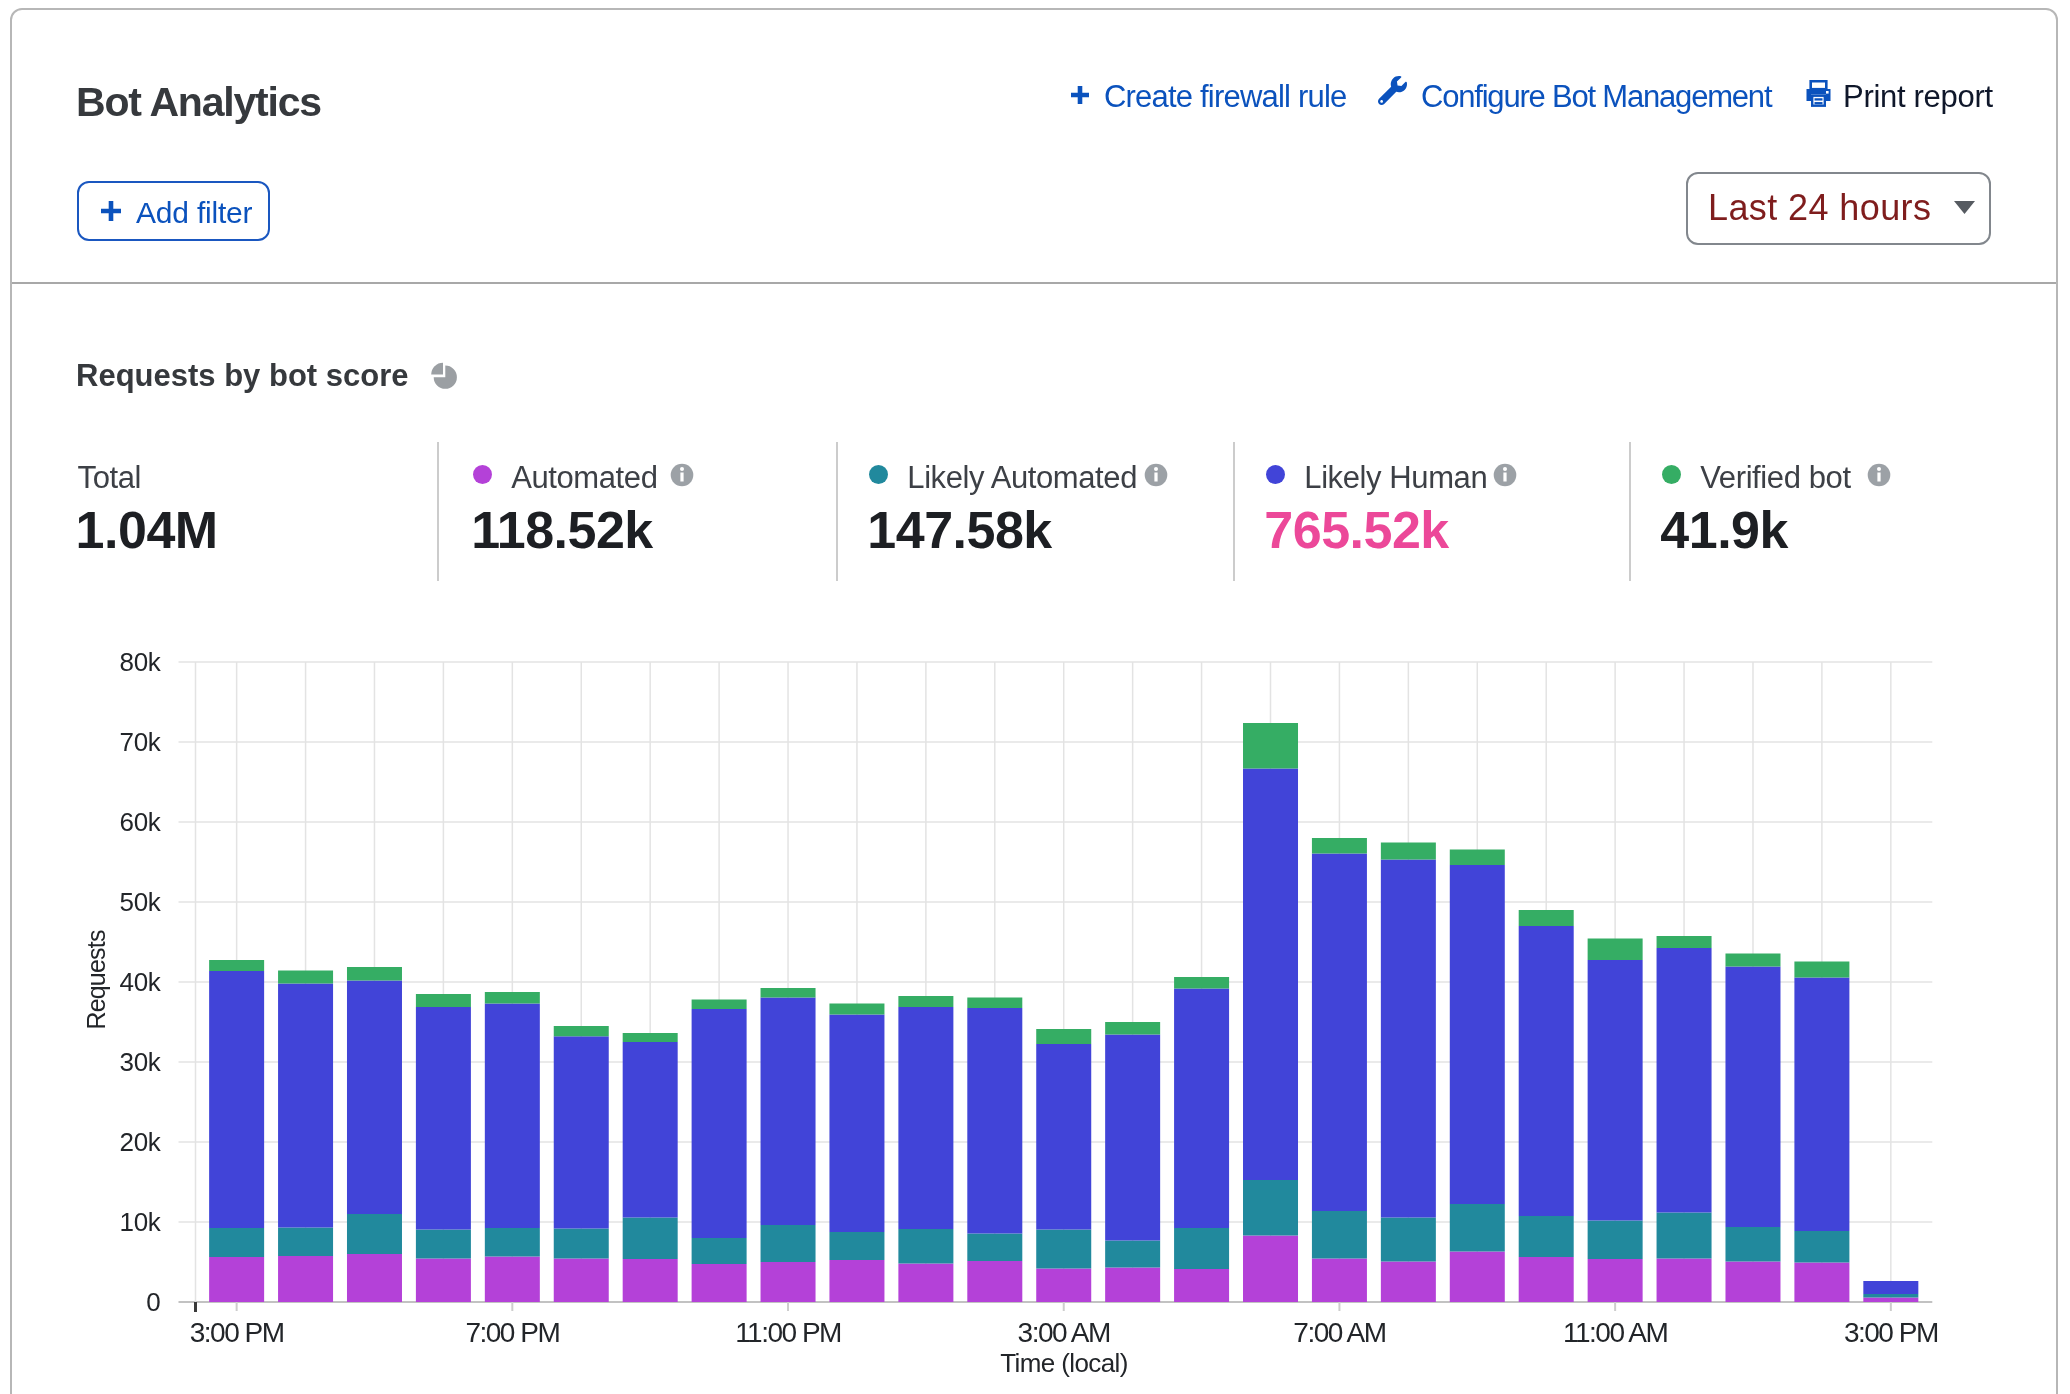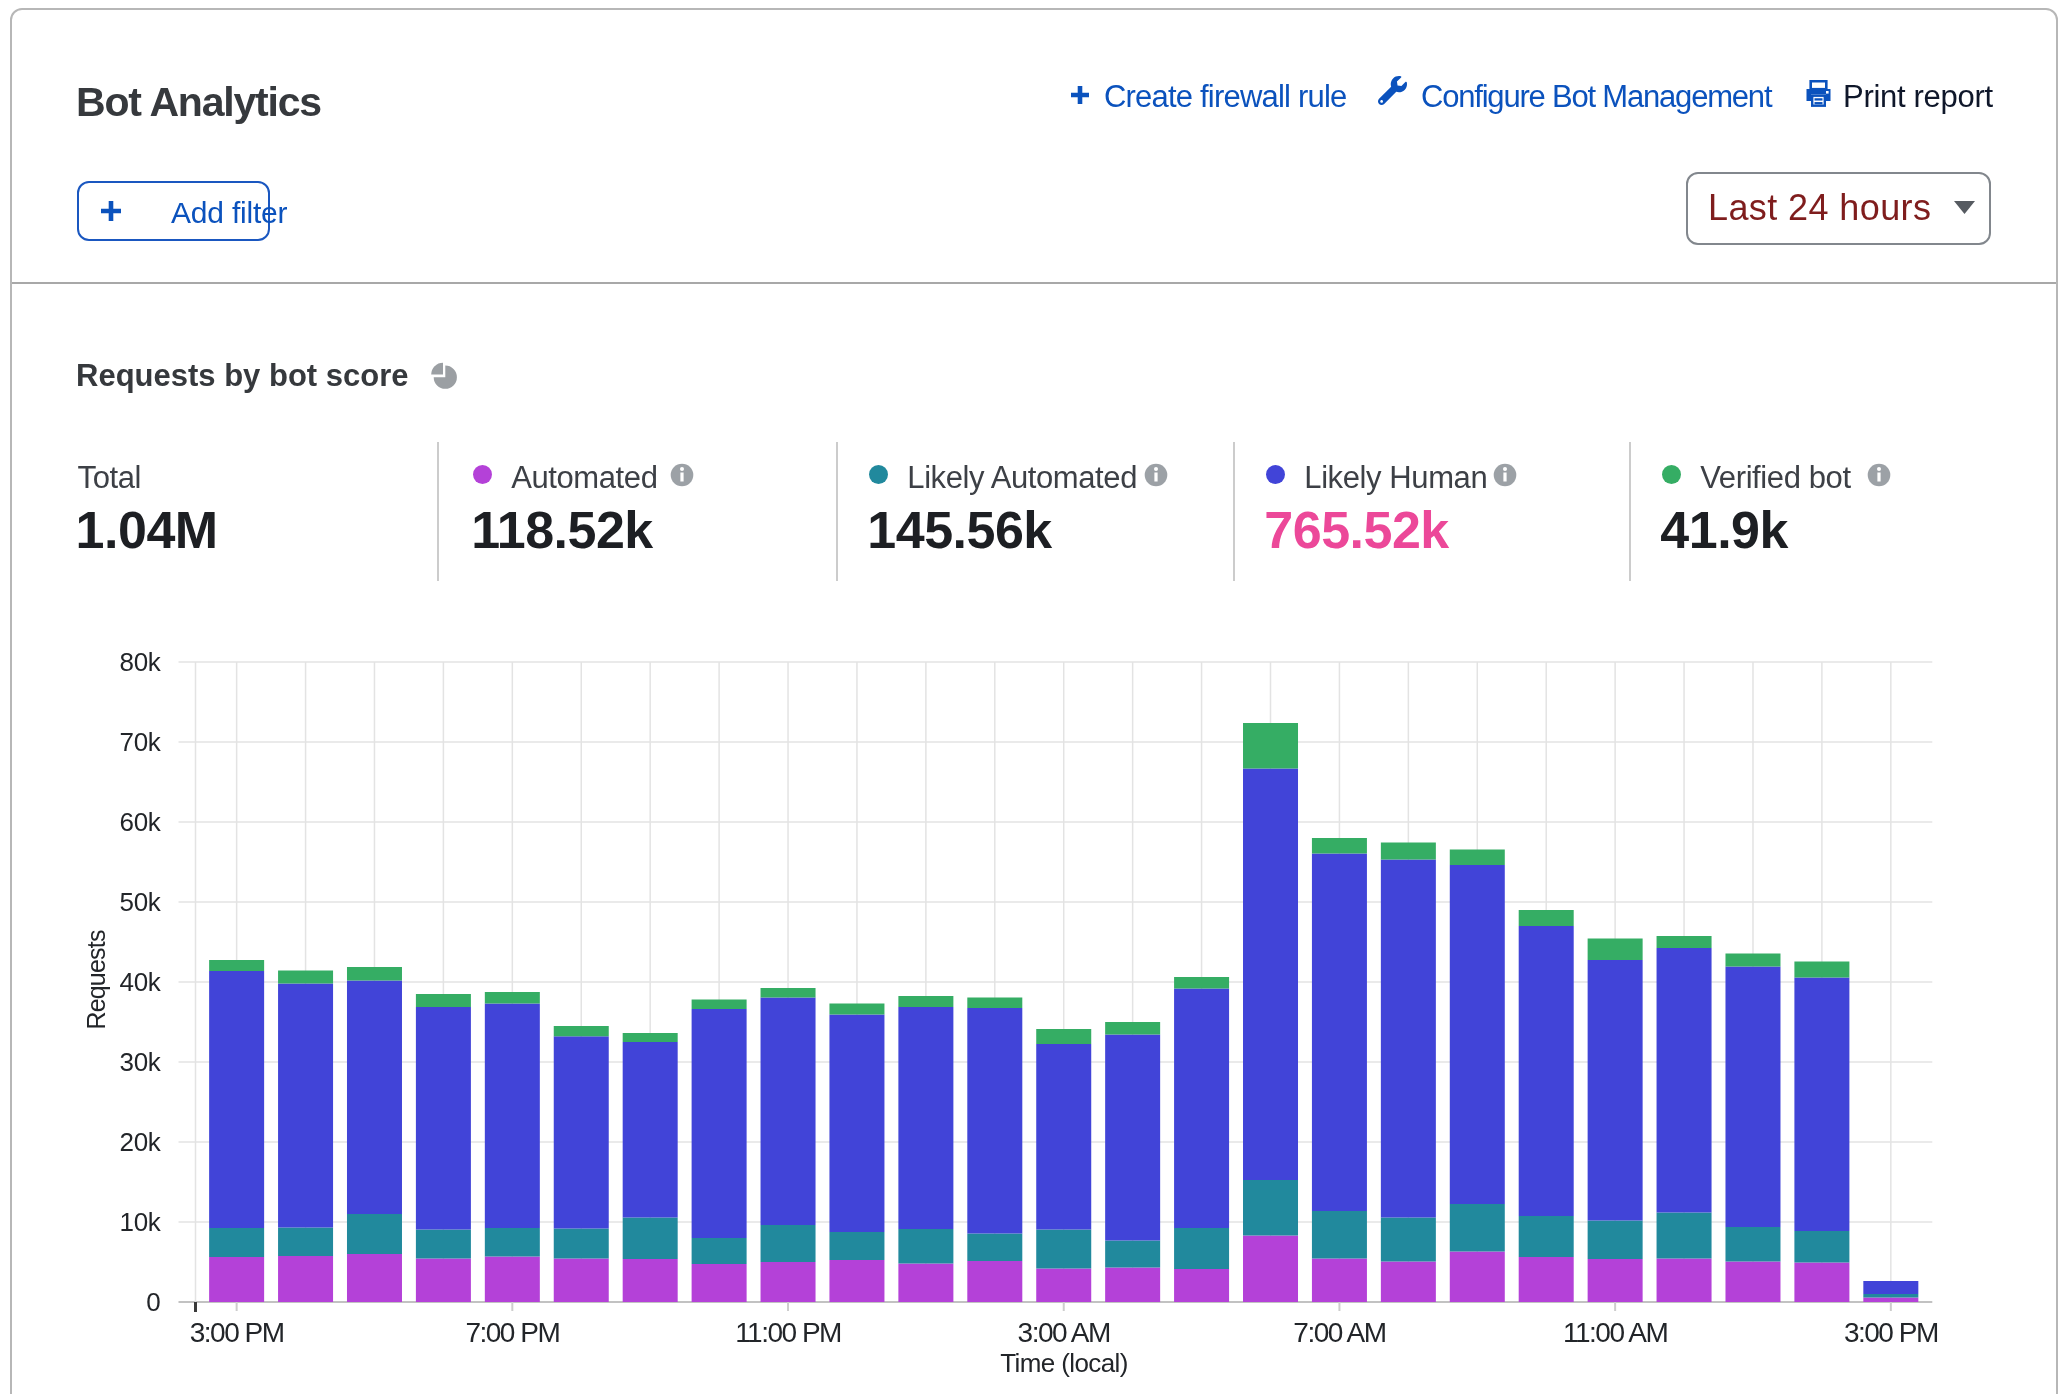--- a/index.html
+++ b/index.html
@@ -28,21 +28,21 @@
       <rect x="6.2" y="15.7" width="12.6" height="10" fill="none" stroke="#0b52bd" stroke-width="2.4"></rect>
       <line x1="8.5" y1="19.4" x2="16.5" y2="19.4" stroke="#0b52bd" stroke-width="2.3"></line>
       <line x1="8.5" y1="23.2" x2="16.5" y2="23.2" stroke="#0b52bd" stroke-width="2.3"></line>
     </svg>
   <div style="position:absolute;left:1843px;top:81px;font-size:31px;line-height:31px;letter-spacing:-0.3px;color:#0f172a;">Print report</div>
 
   <div style="position:absolute;left:77px;top:181px;width:193px;height:60px;border:2px solid #1a57c0;border-radius:12px;"></div>
   <svg width="22" height="22" viewBox="0 0 22 22" style="position:absolute;left:100px;top:200px;">
       <path d="M11 1 V21 M1 11 H21" stroke="#0b52bd" stroke-width="4.6"></path>
     </svg>
-  <div style="position:absolute;left:136px;top:198px;font-size:30px;line-height:30px;letter-spacing:-0.2px;color:#0b52bd;margin-left:35px;">Add filter</div>
+  <div style="position:absolute;left:136px;top:198px;font-size:30px;line-height:30px;letter-spacing:-0.2px;color:#0b52bd;">Add filter</div>
 
   <div style="position:absolute;left:1686px;top:172px;width:305px;height:73px;border:2px solid #82878d;border-radius:12px;"></div>
   <div style="position:absolute;left:1708px;top:194px;font-size:36px;line-height:28px;letter-spacing:0.4px;color:#7f1d1d;">Last 24 hours</div>
   <svg width="21" height="13" viewBox="0 0 21 13" style="position:absolute;left:1954px;top:201px;">
       <path d="M0 0 H21 L10.5 13 Z" fill="#565b61"></path>
     </svg>
 
   <div style="position:absolute;left:12px;top:282px;width:2044px;height:2px;background:#a8a8a8;"></div>
 
   <div style="position:absolute;left:76px;top:360px;font-size:31px;line-height:31px;font-weight:bold;color:#36393d;">Requests by bot score</div>
@@ -65,21 +65,21 @@
       <circle cx="12" cy="6" r="2" fill="#fff"></circle>
     </svg>
 <div style="position:absolute;left:471.2px;top:504px;font-size:52px;line-height:52px;letter-spacing:-0.5px;font-weight:bold;color:#1d1f23;text-align:right;">118.52k</div>
 <div style="position:absolute;left:869.3px;top:465.0px;width:19px;height:19px;border-radius:50%;background:#21899d;"></div>
 <div style="position:absolute;left:907.3px;top:461.5px;font-size:31px;line-height:31px;letter-spacing:-0.4px;color:#3d4046;">Likely Automated</div>
 <svg width="24" height="24" viewBox="0 0 24 24" style="position:absolute;left:1143.7px;top:462.5px;">
       <circle cx="12" cy="12" r="11.3" fill="#9ca1a6"></circle>
       <rect x="10.4" y="9.5" width="3.2" height="9" fill="#fff"></rect>
       <circle cx="12" cy="6" r="2" fill="#fff"></circle>
     </svg>
-<div style="position:absolute;left:867.3px;top:504px;font-size:52px;line-height:52px;letter-spacing:-0.5px;font-weight:bold;color:#1d1f23;">145.56k</div>
+<div style="position:absolute;left:867.3px;top:504px;font-size:52px;line-height:52px;letter-spacing:-0.5px;font-weight:bold;color:#1d1f23;">147.58k</div>
 <div style="position:absolute;left:1266.3px;top:465.0px;width:19px;height:19px;border-radius:50%;background:#4144d8;"></div>
 <div style="position:absolute;left:1304.3px;top:461.5px;font-size:31px;line-height:31px;letter-spacing:-0.4px;color:#3d4046;">Likely Human</div>
 <svg width="24" height="24" viewBox="0 0 24 24" style="position:absolute;left:1493.3px;top:462.5px;">
       <circle cx="12" cy="12" r="11.3" fill="#9ca1a6"></circle>
       <rect x="10.4" y="9.5" width="3.2" height="9" fill="#fff"></rect>
       <circle cx="12" cy="6" r="2" fill="#fff"></circle>
     </svg>
 <div style="position:absolute;left:1264.3px;top:504px;font-size:52px;line-height:52px;letter-spacing:-0.5px;font-weight:bold;color:#ec4899;">765.52k</div>
 <div style="position:absolute;left:1662.3px;top:465.0px;width:19px;height:19px;border-radius:50%;background:#35ad64;"></div>
 <div style="position:absolute;left:1700.3px;top:461.5px;font-size:31px;line-height:31px;letter-spacing:-0.4px;color:#3d4046;">Verified bot</div>

